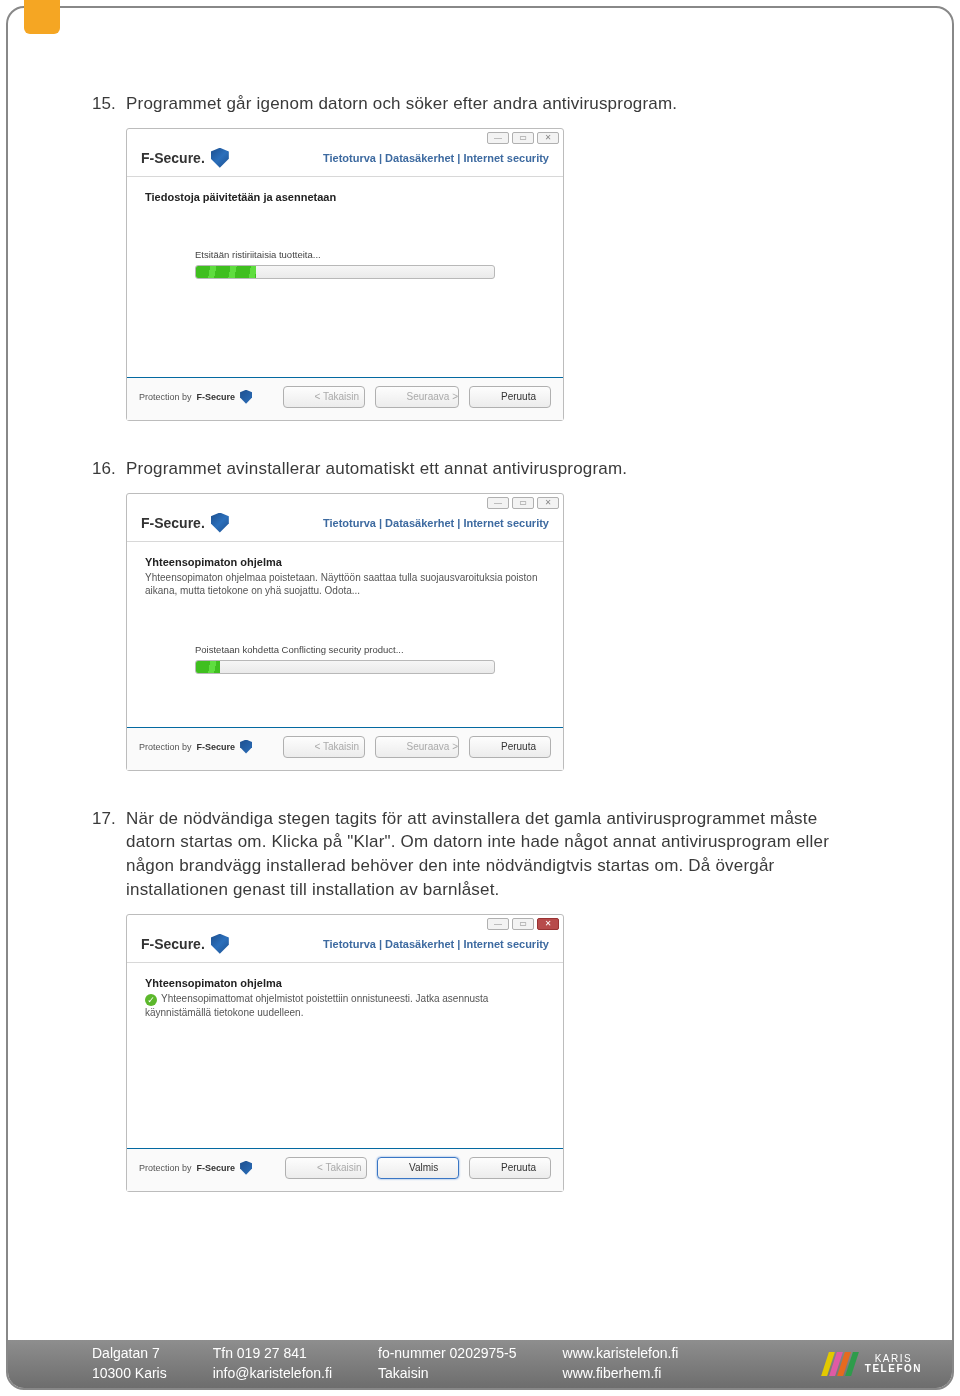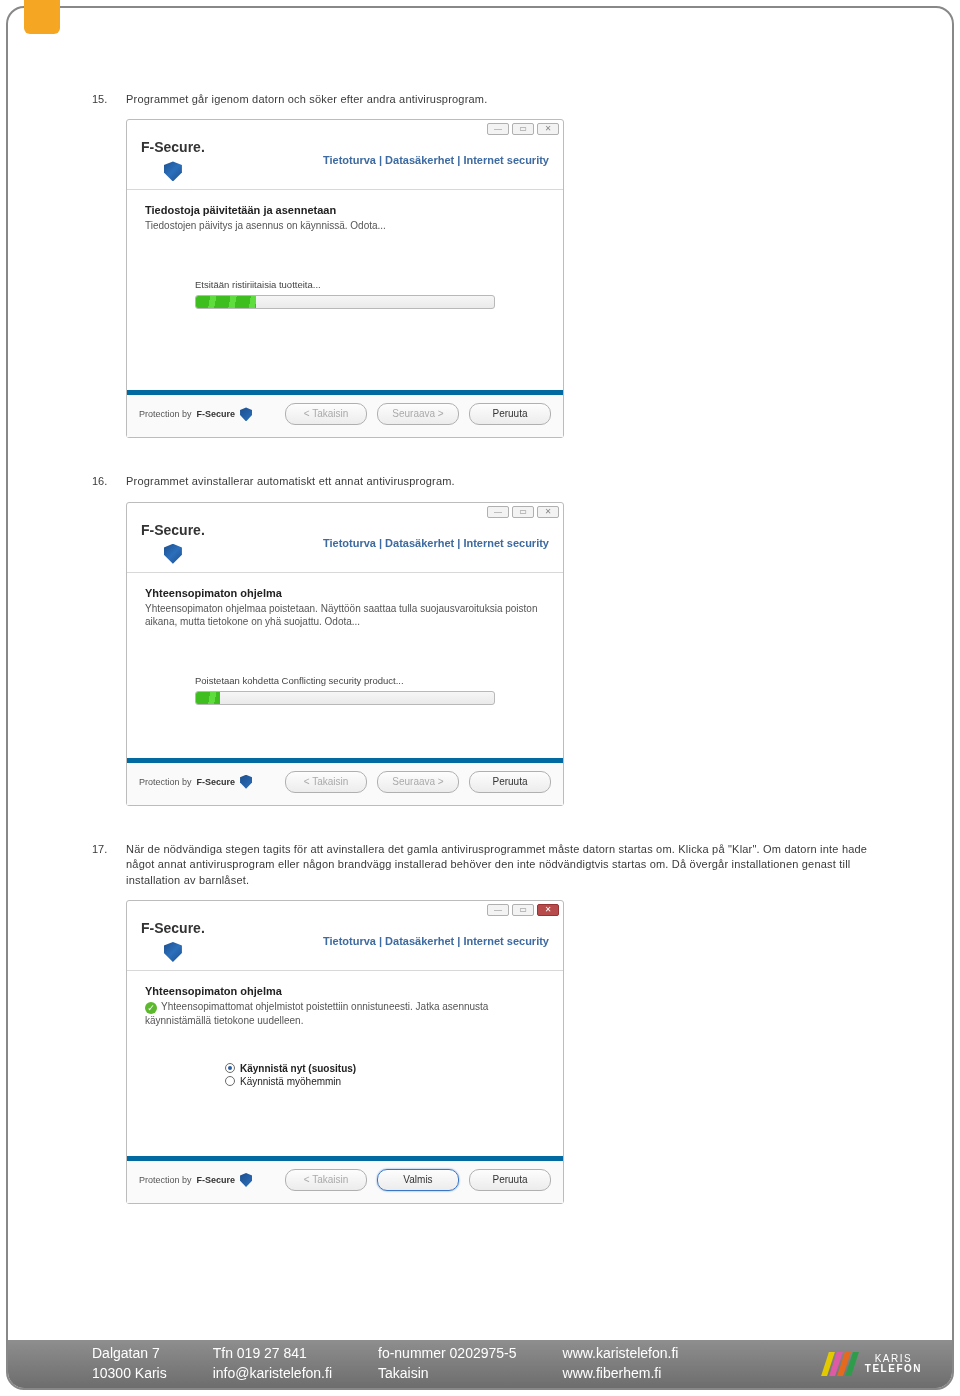--- a/index.html
+++ b/index.html
@@ -21,21 +21,21 @@
   .tab {
     position: absolute;
     top: 0; left: 24px;
     width: 36px; height: 34px;
     background: #f5a623;
     border-radius: 0 0 6px 6px;
   }
   .content { padding: 92px 90px 0 92px; }
   .step {
     display: flex;
-    font-size: 11px;
+    font-size: 17px;
     line-height: 1.4;
     margin-bottom: 12px;
     color: #3a3a3a;
   }
   .step-num { width: 34px; flex-shrink: 0; }
   .step-text { flex: 1; }
   .ls { letter-spacing: 0.2px; }
 
   
   .dlg {
@@ -71,21 +71,20 @@
     align-items: center;
     padding: 4px 14px 6px 14px;
   }
   .fs-logo {
     display: flex;
     align-items: center;
     gap: 6px;
     font-weight: bold;
     font-size: 14px;
     color: #333;
-    flex-direction: column;
   }
   .fs-logo .shield {
     width: 18px; height: 20px;
     background: linear-gradient(135deg, #1d4f8e 0%, #2b6fbb 50%, #1d4f8e 100%);
     clip-path: polygon(50% 0, 100% 18%, 100% 55%, 50% 100%, 0 55%, 0 18%);
   }
   .tag-links { font-size: 11px; color: #3d6aa0; font-weight: bold; }
 
   .dlg .hr { height: 1px; background: #d8d8d8; margin: 2px 0 0 0; }
 
@@ -122,43 +121,43 @@
     background: repeating-linear-gradient(100deg,#3fbf1f 0 14px,#5fdd3f 14px 20px);
   }
   .radio-row { font-size: 10px; color: #222; margin: 2px 0; }
   .radio { display:inline-block; width:10px; height:10px; border:1px solid #6b6b6b; border-radius:50%; margin-right:5px; vertical-align:-1px; background:#fff; position:relative; }
   .radio.checked::after { content:""; position:absolute; top:2px; left:2px; width:4px; height:4px; border-radius:50%; background:#2a5fa0; }
 
   .dlg .footer {
     display: flex;
     align-items: center;
     padding: 8px 12px 12px 12px;
-    border-top: 5px solid #0369a1;
+    border-top: 1px solid #0369a1;
     background: #fafafa;
   }
   .protection {
     display: flex; align-items: center; gap: 5px;
     font-size: 9px; color: #555;
   }
   .protection b { color: #333; }
   .protection .mini-shield {
     width: 12px; height: 14px;
     background: linear-gradient(135deg,#1d4f8e,#2b6fbb);
     clip-path: polygon(50% 0,100% 18%,100% 55%,50% 100%,0 55%,0 18%);
   }
   .btn-row { margin-left: auto; display: flex; gap: 10px; }
   .btn {
     min-width: 82px; height: 22px;
     border: 1px solid #b0b0b0;
-    border-radius: 10px;
+    border-radius: 4px;
     background: linear-gradient(#fdfdfd,#ececec);
     font-size: 10px;
     color: #333;
     line-height: 20px;
-    text-align: center;
+    padding-left: 31px;
   }
   .btn.disabled { color: #aaa; }
   .btn.primary { border-color: #3a76c4; box-shadow: 0 0 2px #5a90d8; }
 
   
   .page-footer {
     position: absolute;
     left: 8px; right: 8px; bottom: 8px;
     height: 48px;
     background: linear-gradient(#8e8e8e,#6d6d6d);
@@ -206,21 +205,20 @@
     <div class="brand-row">
       <div class="fs-logo">
         <span>F-Secure.</span>
         <span class="shield"></span>
       </div>
       <div class="tag-links">Tietoturva | Datasäkerhet | Internet security</div>
     </div>
     <div class="hr"></div>
     <div class="body">
       <div class="h-title">Tiedostoja päivitetään ja asennetaan</div>
-      <div class="h-sub">Tiedostojen päivitys ja asennus on käynnissä. Odota...</div>
       <div class="center-block">
         <div class="prog-label">Etsitään ristiriitaisia tuotteita...</div>
         <div class="prog-bar">
           <div class="prog-fill" style="width:20%"></div>
         </div>
       </div>
     </div>
     <div class="footer">
       <div class="protection">
         <span>Protection by</span>
@@ -295,28 +293,20 @@
         <span class="shield"></span>
       </div>
       <div class="tag-links">Tietoturva | Datasäkerhet | Internet security</div>
     </div>
     <div class="hr"></div>
     <div class="body h2">
       <div class="h-title">Yhteensopimaton ohjelma</div>
       <div class="h-sub">
         <span class="ok-icon">✓</span><span>Yhteensopimattomat ohjelmistot poistettiin onnistuneesti. Jatka asennusta käynnistämällä tietokone uudelleen.</span>
       </div>
-      <div class="center-block" style="margin-top:36px; width:240px">
-        <div class="radio-row">
-          <span class="radio checked"></span><b>Käynnistä nyt (suositus)</b>
-        </div>
-        <div class="radio-row">
-          <span class="radio"></span><span>Käynnistä myöhemmin</span>
-        </div>
-      </div>
     </div>
     <div class="footer">
       <div class="protection">
         <span>Protection by</span>
         <b>F-Secure</b>
         <span class="mini-shield"></span>
       </div>
       <div class="btn-row">
         <div class="btn disabled">&lt; Takaisin</div>
         <div class="btn primary">Valmis</div>

